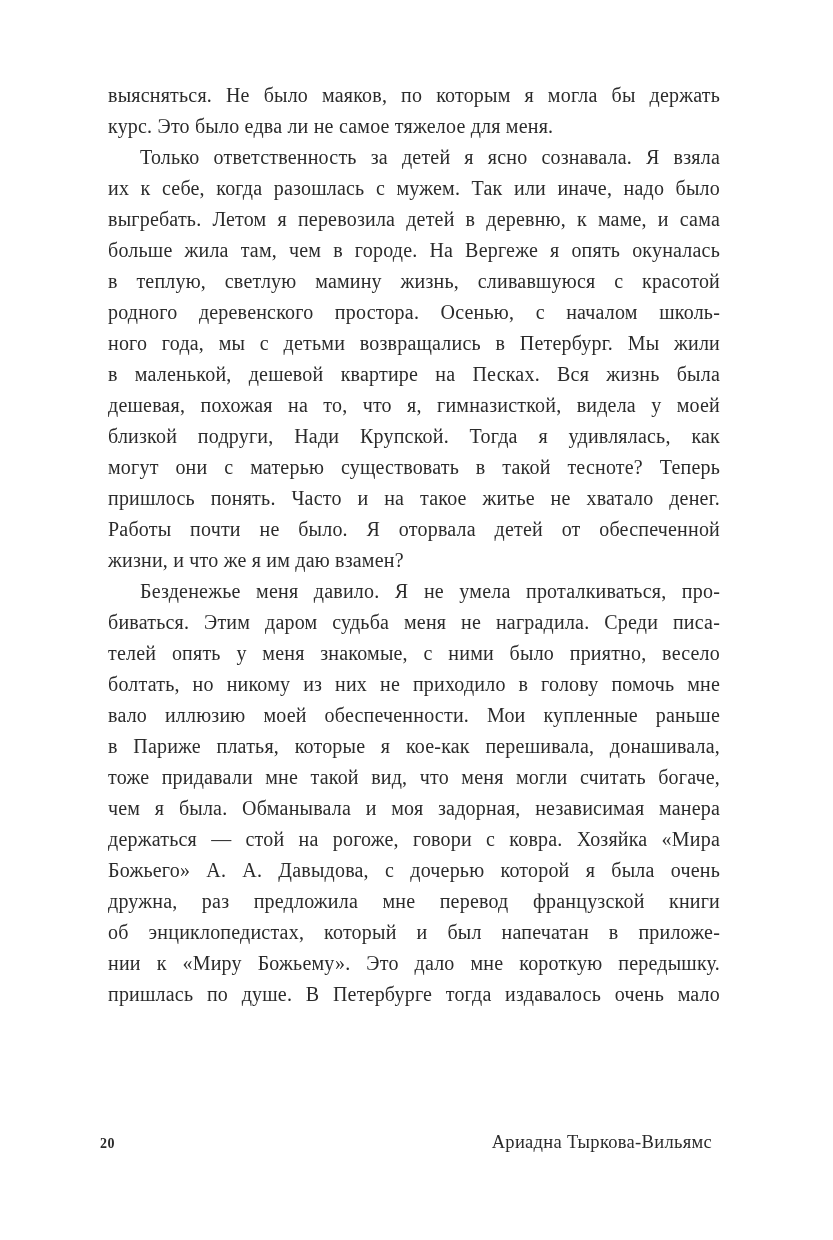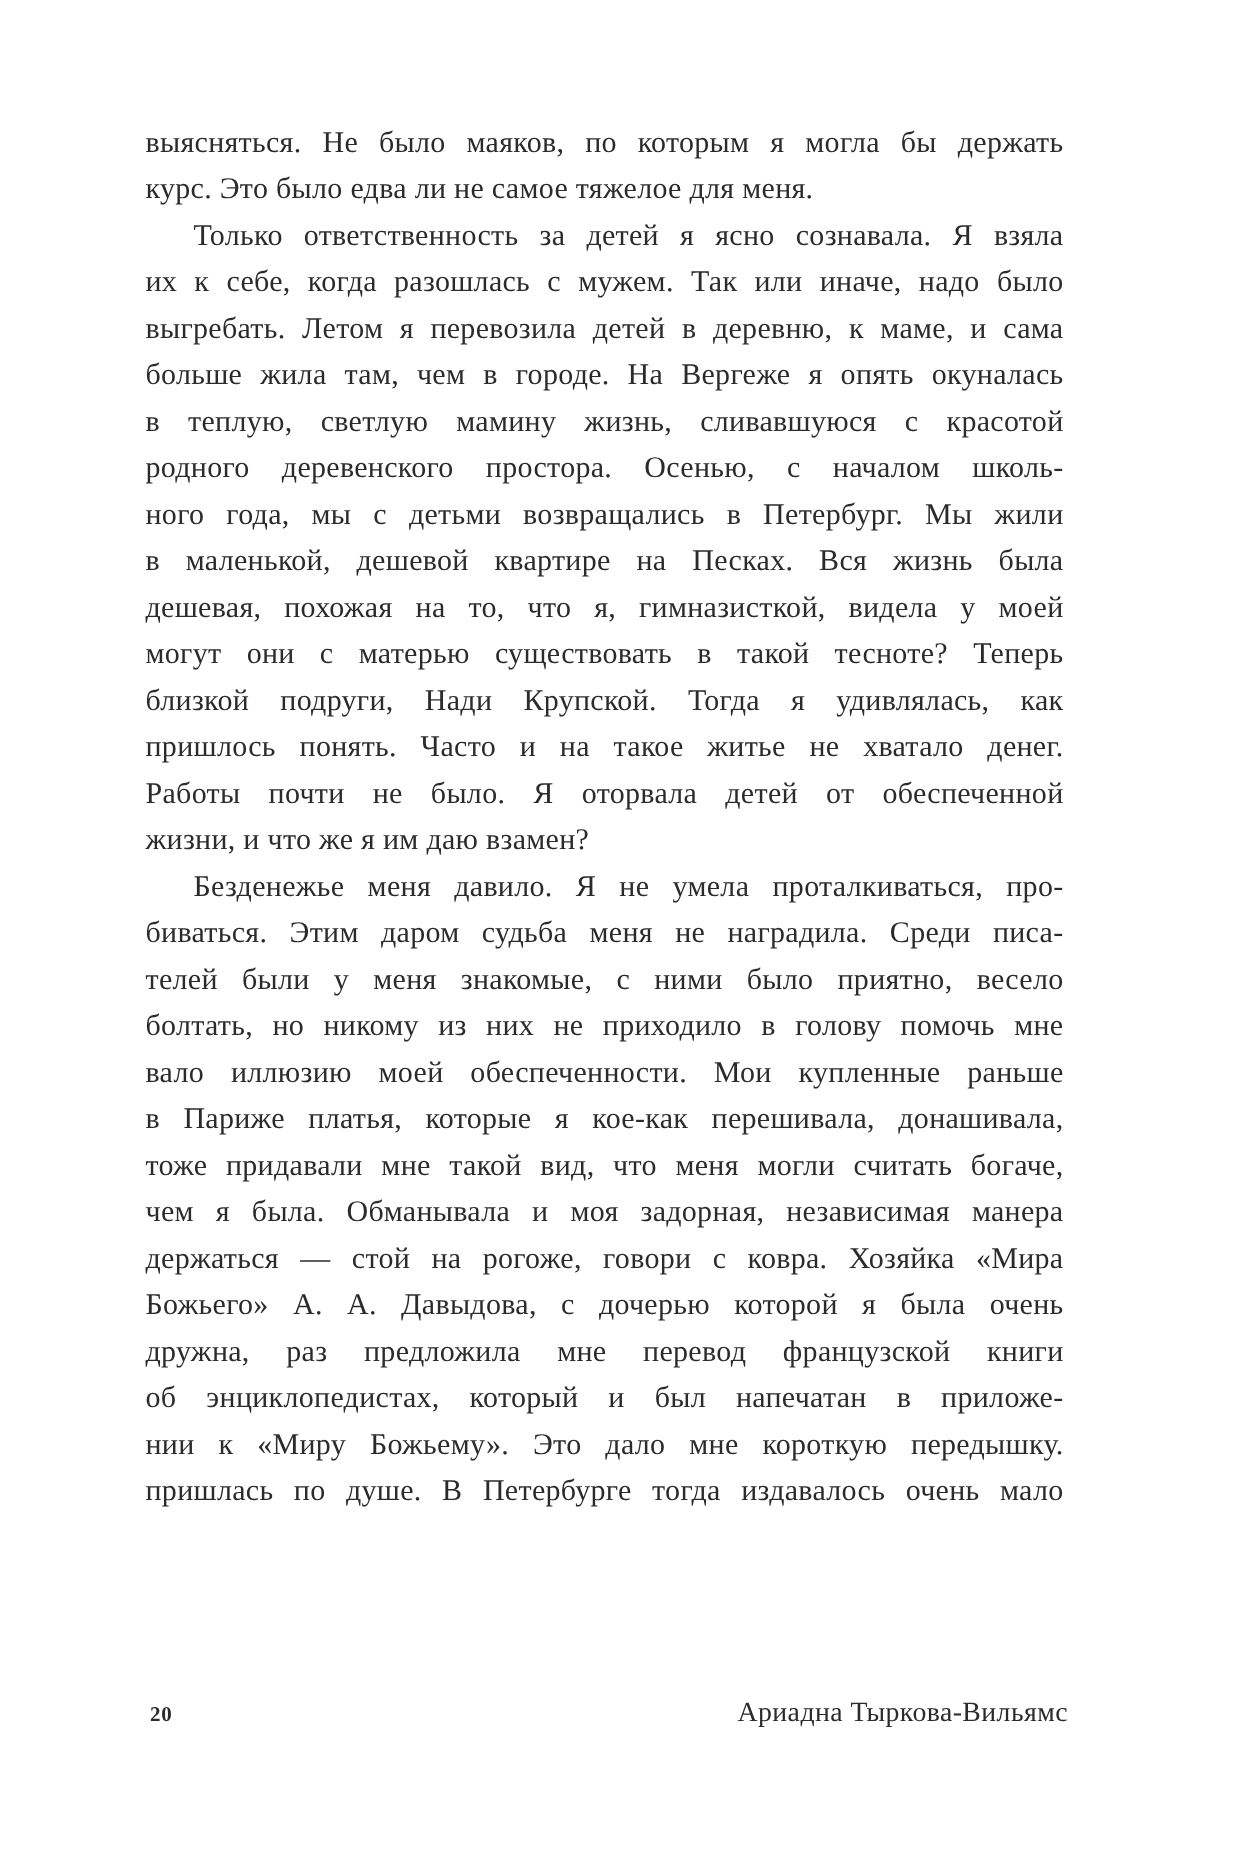--- a/index.html
+++ b/index.html
@@ -11,21 +11,21 @@
     position: relative;
     width: 833px;
     height: 1240px;
     background: #ffffff;
     color: #2b2b2b;
     font-family: "Liberation Serif", "DejaVu Serif", serif;
     overflow: hidden;
   }
   .text-block {
     position: absolute;
-    left: 97px;
+    left: 108px;
     top: 80px;
     width: 612px;
   }
   .paragraph {
     margin: 0;
     padding: 0;
   }
   .line {
     font-size: 20px;
     line-height: 31px;
@@ -73,30 +73,30 @@
       <div class="paragraph">
         <div class="line indent">Только ответственность за детей я ясно сознавала. Я взяла</div>
         <div class="line">их к себе, когда разошлась с мужем. Так или иначе, надо было</div>
         <div class="line">выгребать. Летом я перевозила детей в деревню, к маме, и сама</div>
         <div class="line">больше жила там, чем в городе. На Вергеже я опять окуналась</div>
         <div class="line">в теплую, светлую мамину жизнь, сливавшуюся с красотой</div>
         <div class="line">родного деревенского простора. Осенью, с началом школь-</div>
         <div class="line">ного года, мы с детьми возвращались в Петербург. Мы жили</div>
         <div class="line">в маленькой, дешевой квартире на Песках. Вся жизнь была</div>
         <div class="line">дешевая, похожая на то, что я, гимназисткой, видела у моей</div>
+        <div class="line">близкой подруги, Нади Крупской. Тогда я удивлялась, как</div>
         <div class="line">могут они с матерью существовать в такой тесноте? Теперь</div>
-        <div class="line">близкой подруги, Нади Крупской. Тогда я удивлялась, как</div>
         <div class="line">пришлось понять. Часто и на такое житье не хватало денег.</div>
         <div class="line">Работы почти не было. Я оторвала детей от обеспеченной</div>
         <div class="line lastline">жизни, и что же я им даю взамен?</div>
       </div>
       <div class="paragraph">
         <div class="line indent">Безденежье меня давило. Я не умела проталкиваться, про-</div>
         <div class="line">биваться. Этим даром судьба меня не наградила. Среди писа-</div>
-        <div class="line">телей были у меня знакомые, с ними было приятно, весело</div>
+        <div class="line">телей опять у меня знакомые, с ними было приятно, весело</div>
         <div class="line">болтать, но никому из них не приходило в голову помочь мне</div>
         <div class="line">вало иллюзию моей обеспеченности. Мои купленные раньше</div>
         <div class="line">в Париже платья, которые я кое-как перешивала, донашивала,</div>
         <div class="line">тоже придавали мне такой вид, что меня могли считать богаче,</div>
         <div class="line">чем я была. Обманывала и моя задорная, независимая манера</div>
         <div class="line">держаться — стой на рогоже, говори с ковра. Хозяйка «Мира</div>
         <div class="line">Божьего» А. А. Давыдова, с дочерью которой я была очень</div>
         <div class="line">дружна, раз предложила мне перевод французской книги</div>
         <div class="line">об энциклопедистах, который и был напечатан в приложе-</div>
         <div class="line">нии к «Миру Божьему». Это дало мне короткую передышку.</div>

